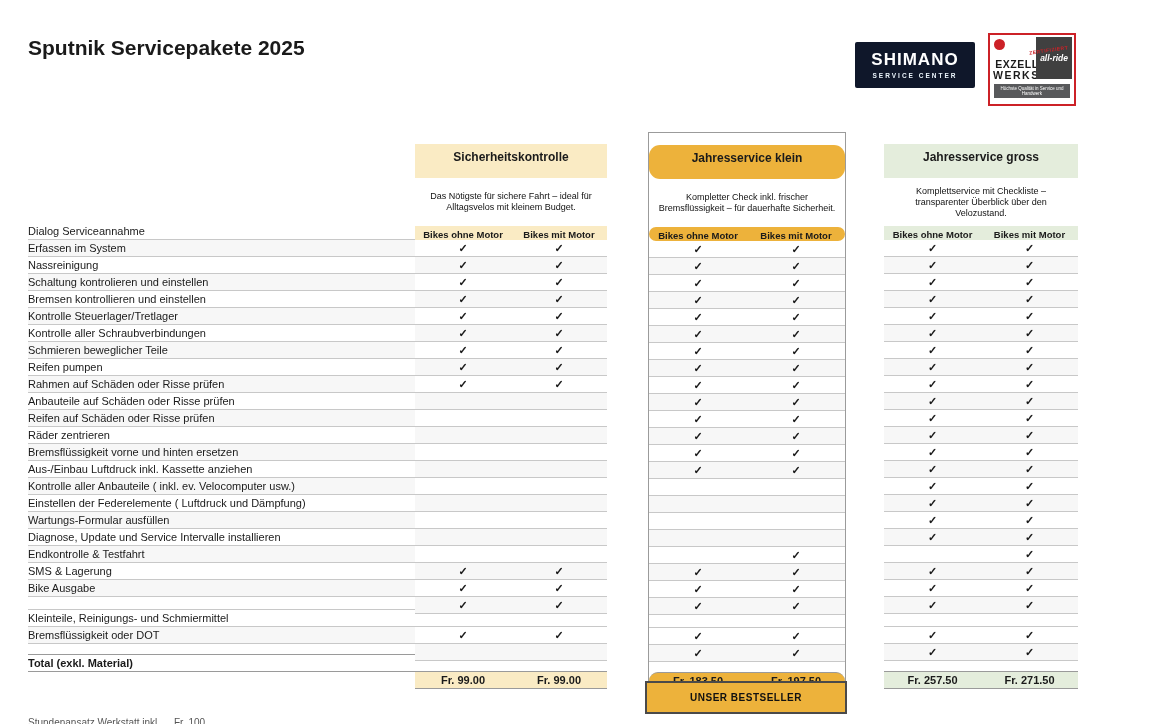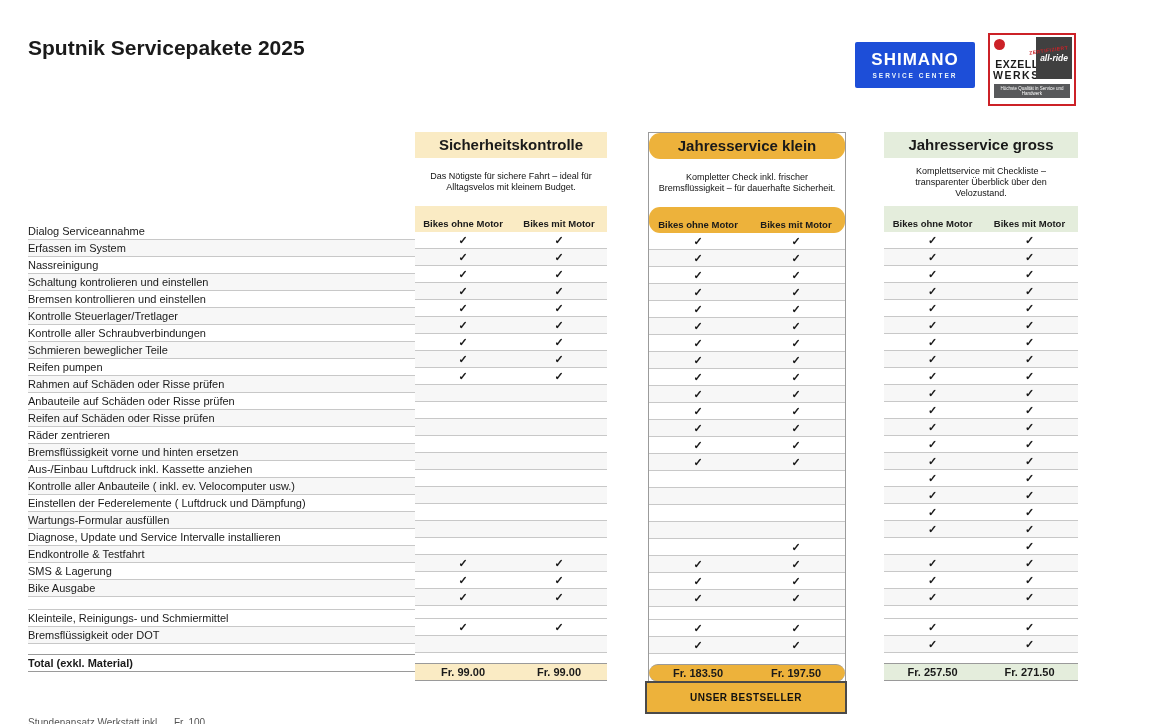--- a/index.html
+++ b/index.html
@@ -1,21 +1,21 @@
 <!DOCTYPE html>
 <html><head>
 <meta charset="utf-8">
 <style>
   html,body{margin:0;padding:0;background:#fff;}
   .page{position:relative;width:1167px;height:724px;background:#fff;overflow:hidden;
         font-family:"Liberation Sans",sans-serif;color:#1a1a1a;}
   .page-title{position:absolute;left:28px;top:36px;font-size:21px;font-weight:bold;margin:0;}
 
   
-  .shimano{position:absolute;left:855px;top:42px;width:120px;height:46px;background:#1d4ed8;
+  .shimano{position:absolute;left:855px;top:42px;width:120px;height:46px;background:#0f172a;
            display:flex;flex-direction:column;align-items:center;justify-content:center;border-radius:2px;}
   .sh-name{color:#fff;font-weight:bold;font-size:17px;letter-spacing:1px;line-height:18px;}
   .sh-sub{color:#eaf4fb;font-size:6.5px;letter-spacing:2px;font-weight:bold;margin-top:3px;}
   .allride{position:absolute;left:988px;top:33px;width:88px;height:73px;background:#fff;
            border:2px solid #cc2127;box-sizing:border-box;text-align:center;}
   .ar-top{position:relative;height:24px;}
   .ar-circle{position:absolute;left:4px;top:4px;width:11px;height:11px;border-radius:50%;
              background:#cc2127;display:inline-block;}
   .ar-ribbon{position:absolute;right:2px;top:2px;background:#404040;color:#fff;
              font-size:8.5px;font-weight:bold;font-style:italic;padding:16px 4px;}
@@ -30,27 +30,27 @@
   .table{position:absolute;left:28px;top:132px;display:flex;align-items:flex-start;}
   .col{box-sizing:border-box;}
   .labels{width:387px;}
   .pkg{text-align:center;}
   .pkg0{width:192px;}
   .pkg1{width:198px;border:1px solid #9b9b9b;}
   .pkg2{width:194px;}
   .spacer1{width:41px;}
   .spacer2{width:38px;}
   .headspace{height:91px;}
-  .pkg-title{height:26px;line-height:26px;font-size:15px;font-weight:bold;}
+  .pkg-title{height:34px;line-height:26px;font-size:12px;font-weight:bold;margin-top:12px;}
   .c-cream{background:#faebc4;}
   .c-gold{background:#edb23b;border-radius:11px;}
   .c-green{background:#e4eddc;}
   .pkg-desc{height:48px;font-size:9px;line-height:11px;display:flex;align-items:center;
             justify-content:center;padding:0 6px;box-sizing:border-box;color:#111;}
-  .pkg-sub{height:26px;display:flex;font-size:9.5px;font-weight:bold;align-items:flex-end;}
+  .pkg-sub{height:14px;display:flex;font-size:9.5px;font-weight:bold;align-items:flex-start;}
   .pkg-sub .half{line-height:17px;}
   .half{width:50%;text-align:center;}
   .srow{height:17px;line-height:16px;border-bottom:1px solid #c8c8c8;box-sizing:border-box;
         font-size:11px;}
   .srow.cells{display:flex;}
   .srow .half{font-weight:bold;font-size:11px;}
   .rows > .srow:nth-child(even){background:#f7f7f7;}
   .gap1{height:12px;border-bottom:1px solid #c8c8c8;}
   .gap2{height:10px;}
   .trow{height:18px;line-height:17px;border-top:1px solid #9a9a9a;border-bottom:1px solid #9a9a9a;

